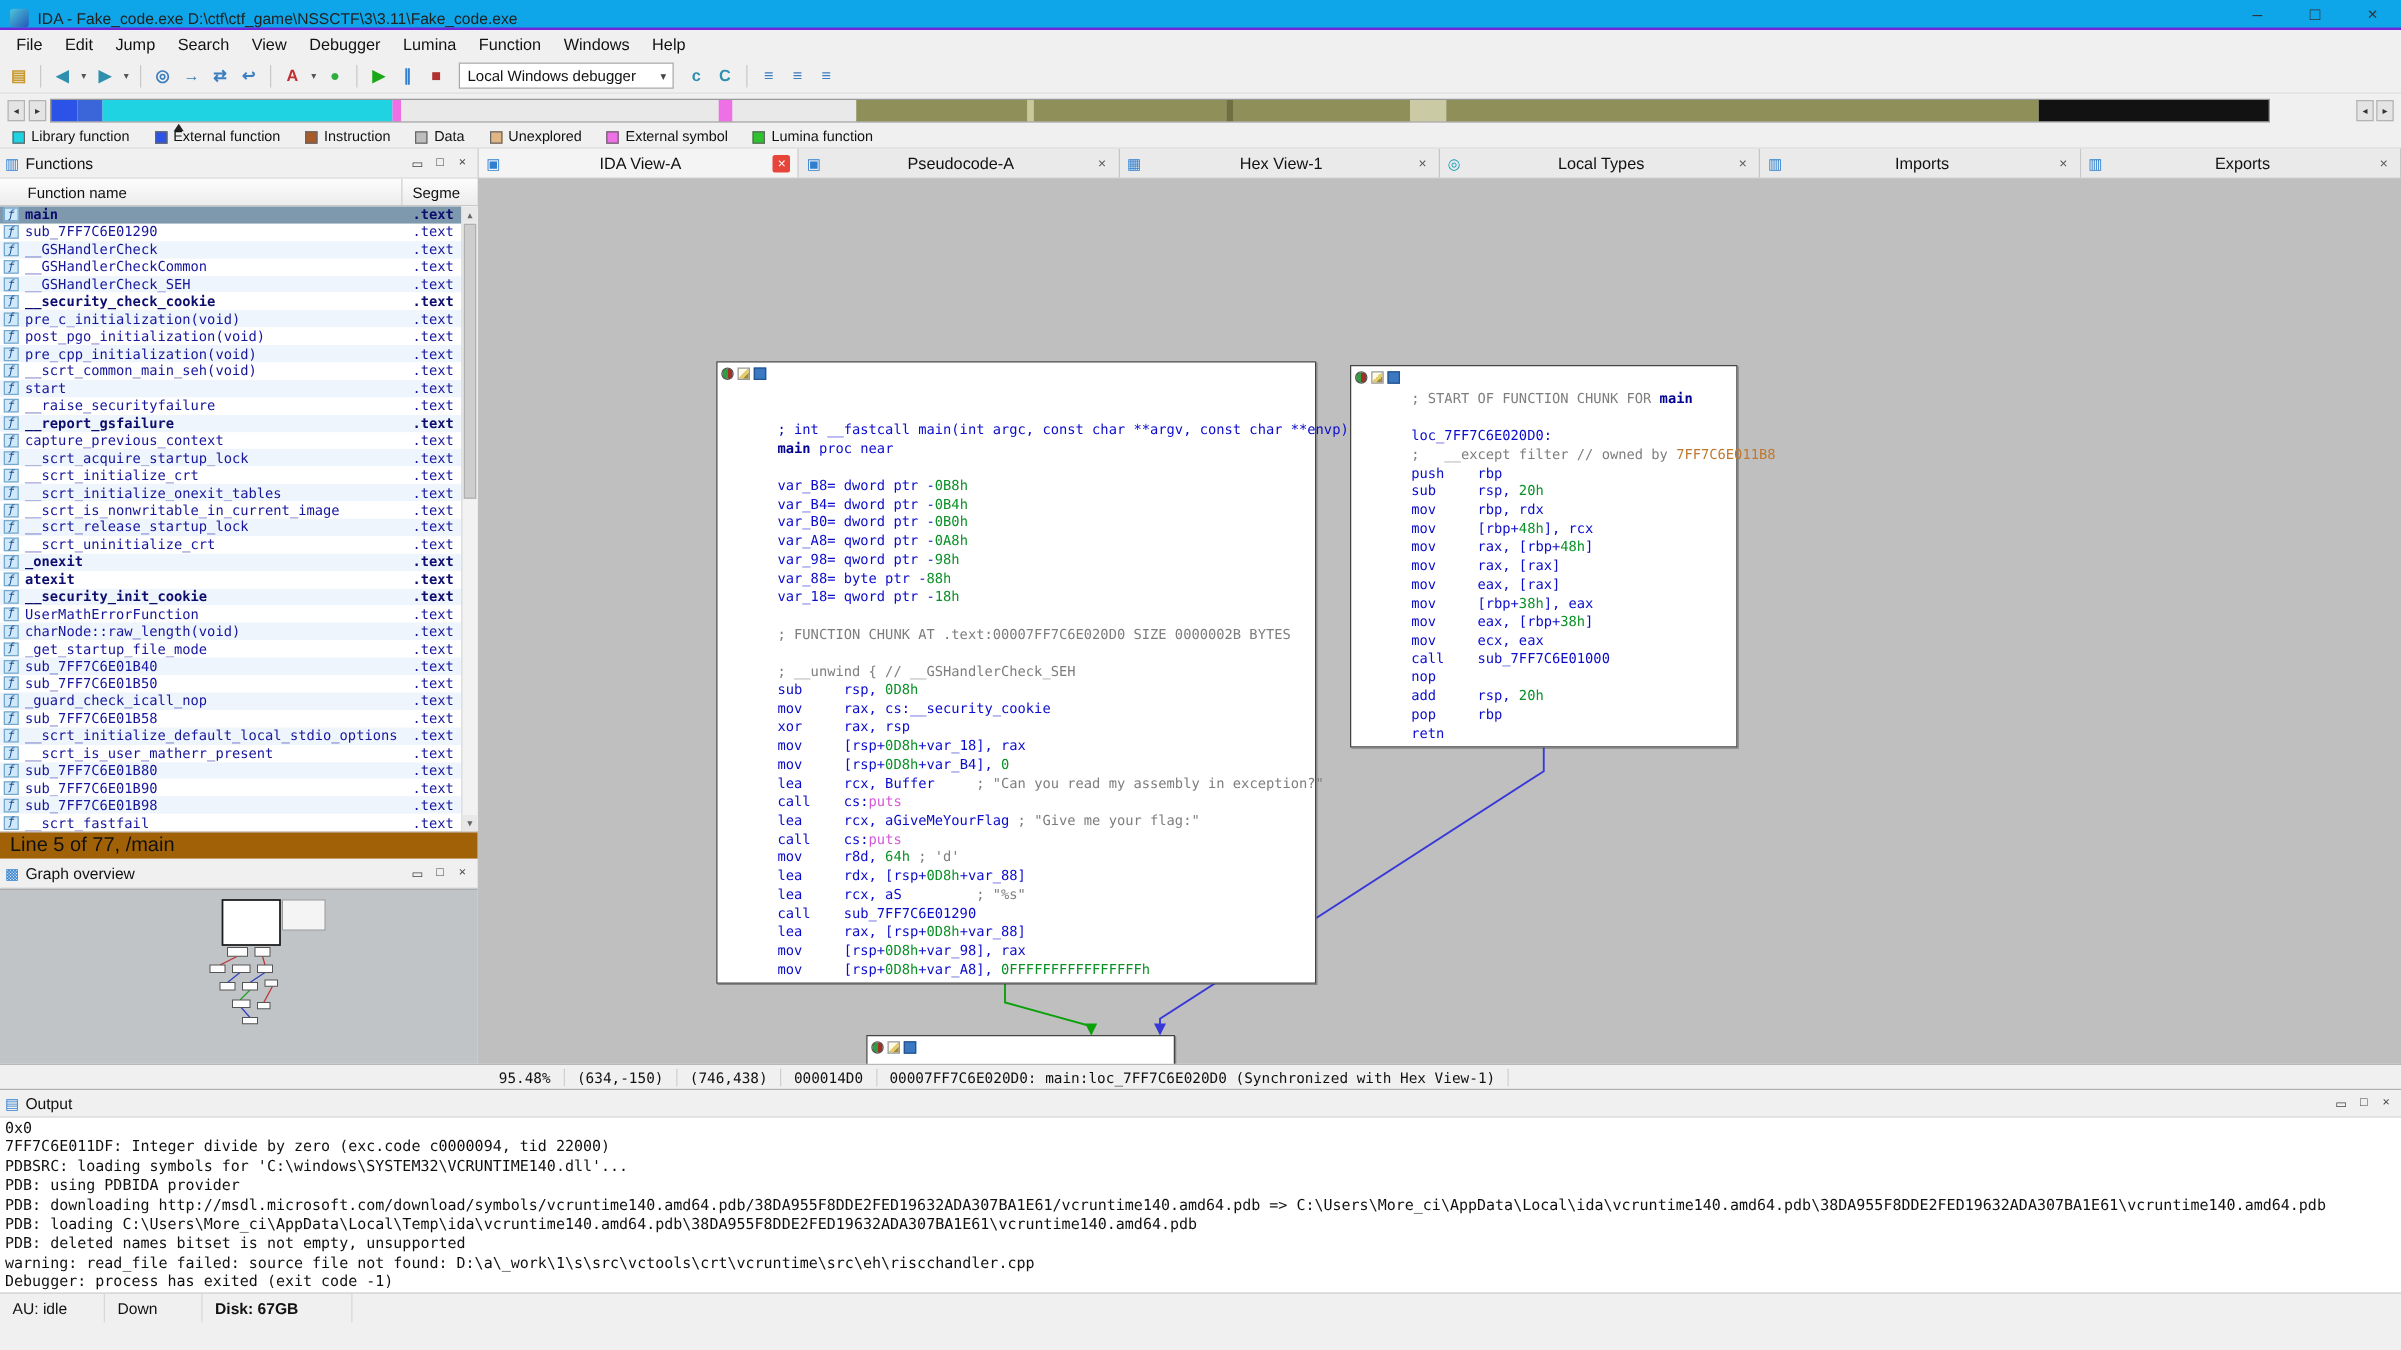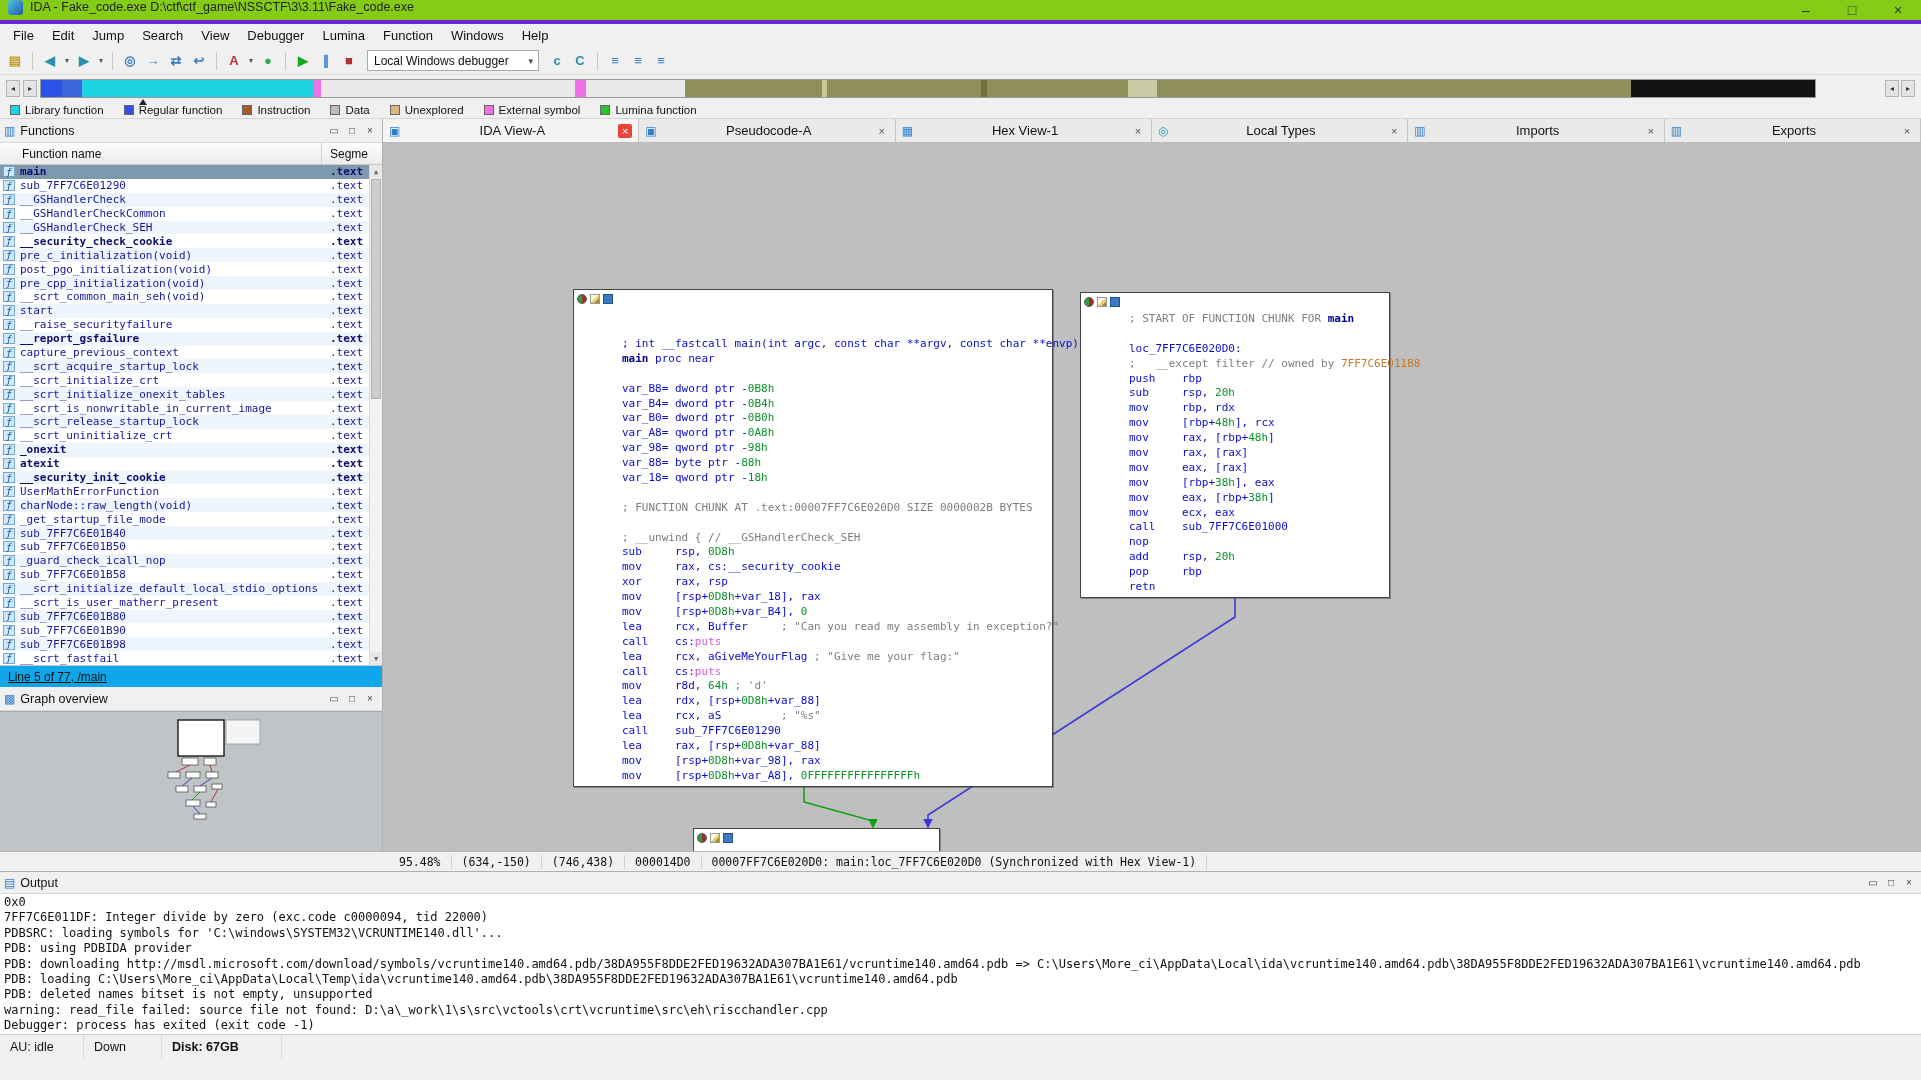--- a/index.html
+++ b/index.html
@@ -1,19 +1,19 @@
 <!DOCTYPE html>
 <html><head>
 <meta charset="utf-8">
 <style>
 *{margin:0;padding:0;box-sizing:border-box;}
 html,body{width:1921px;height:1080px;overflow:hidden;background:#888;}
 #app{width:1921px;height:1080px;background:#f0f0f0;font-family:"Liberation Sans",sans-serif;color:#111;display:flex;flex-direction:column;position:relative;font-size:13px;}
 
-.titlebar{flex:0 0 24px;background:#84cc16;display:flex;align-items:flex-start;border-bottom:4px solid #6d28d9;}
+.titlebar{flex:0 0 24px;background:#0ea5e9;display:flex;align-items:flex-end;border-bottom:2px solid #6d28d9;}
 .app-icon{width:15px;height:15px;margin:0 7px 0 8px;border-radius:3px;background:linear-gradient(135deg,#4cc6d9,#2456b8);}
 .title-text{font-size:12.5px;color:#222;}
 .win-controls{margin-left:auto;display:flex;height:100%;}
 .win-btn{width:46px;display:flex;align-items:center;justify-content:center;font-size:14px;color:#333;}
 
 .menubar{flex:0 0 23px;display:flex;align-items:center;background:#f0f0f0;padding-left:4px;}
 .menu-item{padding:2px 9px;font-size:13px;}
 
 .toolbar{flex:0 0 28px;display:flex;align-items:center;background:#f0f0f0;border-bottom:1px solid #dcdcdc;padding-left:4px;gap:1px;}
 .tb-btn{width:22px;height:22px;display:flex;align-items:center;justify-content:center;font-size:13px;border-radius:2px;font-weight:bold;}
@@ -50,21 +50,21 @@
 .fn-row.sel{background:#7e99ad;}
 .fn-icon{width:12px;height:11px;margin:0 5px 0 3px;background:#cfe9fa;border:1px solid #74a8cc;color:#1a4d8f;font-size:9px;display:flex;align-items:center;justify-content:center;font-style:italic;flex:0 0 12px;}
 .fn-name{color:#16169c;white-space:pre;}
 .fn-name.b{font-weight:bold;color:#0d0d6e;}
 .fn-seg{position:absolute;left:330px;color:#16169c;}
 .fn-seg.b{font-weight:bold;color:#0d0d6e;}
 .fn-scroll{position:absolute;right:0;top:0;bottom:0;width:13px;background:#f2f2f2;border-left:1px solid #d8d8d8;}
 .fn-sarrow{position:absolute;left:0;right:0;height:13px;display:flex;align-items:center;justify-content:center;font-size:7px;color:#666;background:#e8e8e8;}
 .fn-sarrow.up{top:0;} .fn-sarrow.down{bottom:0;}
 .fn-thumb{position:absolute;left:1px;right:1px;top:14px;height:44%;background:#cdcdcd;border:1px solid #b0b0b0;}
-.fn-status{flex:0 0 22px;border-top:1px solid #c8c8c8;display:flex;align-items:center;padding-left:8px;font-size:12px;background:#0ea5e9;text-decoration:underline;}
+.fn-status{flex:0 0 22px;border-top:1px solid #c8c8c8;display:flex;align-items:center;padding-left:8px;font-size:16px;background:#a16207;}
 .ov-body{flex:0 0 140px;background:#c0c4c6;position:relative;overflow:hidden;border-top:1px solid #aaa;}
 .mm-viewport{fill:#ffffff;stroke:#1a1a1a;stroke-width:1.4;}
 .mm-ghost{fill:#f4f4f4;stroke:#9a9a9a;stroke-width:0.8;}
 .mm-node{fill:#fcfcfc;stroke:#555;stroke-width:0.8;}
 .mm-e{fill:none;stroke-width:1;}
 .mm-e.r{stroke:#c03030;} .mm-e.bl{stroke:#3040c0;} .mm-e.gr{stroke:#20a020;}
 
 .right{flex:1;display:flex;flex-direction:column;min-width:0;}
 .tabstrip{flex:0 0 24px;display:flex;background:#eaeaea;border-bottom:1px solid #bcbcbc;}
 .tab{flex:1;display:flex;align-items:center;padding:0 6px;border-right:1px solid #c6c6c6;background:#eaeaea;}
@@ -186,21 +186,21 @@
     </div>
   </div>
 
   <div class="legend">
       <div class="lg-item">
         <span class="lg-swatch" style="background: rgb(31, 211, 227);"></span>
         <span class="lg-label">Library function</span>
       </div>
       <div class="lg-item">
         <span class="lg-swatch" style="background: rgb(43, 83, 232);"></span>
-        <span class="lg-label">Regular function</span>
+        <span class="lg-label">External function</span>
       </div>
       <div class="lg-item">
         <span class="lg-swatch" style="background: rgb(168, 90, 40);"></span>
         <span class="lg-label">Instruction</span>
       </div>
       <div class="lg-item">
         <span class="lg-swatch" style="background: rgb(189, 189, 189);"></span>
         <span class="lg-label">Data</span>
       </div>
       <div class="lg-item">

